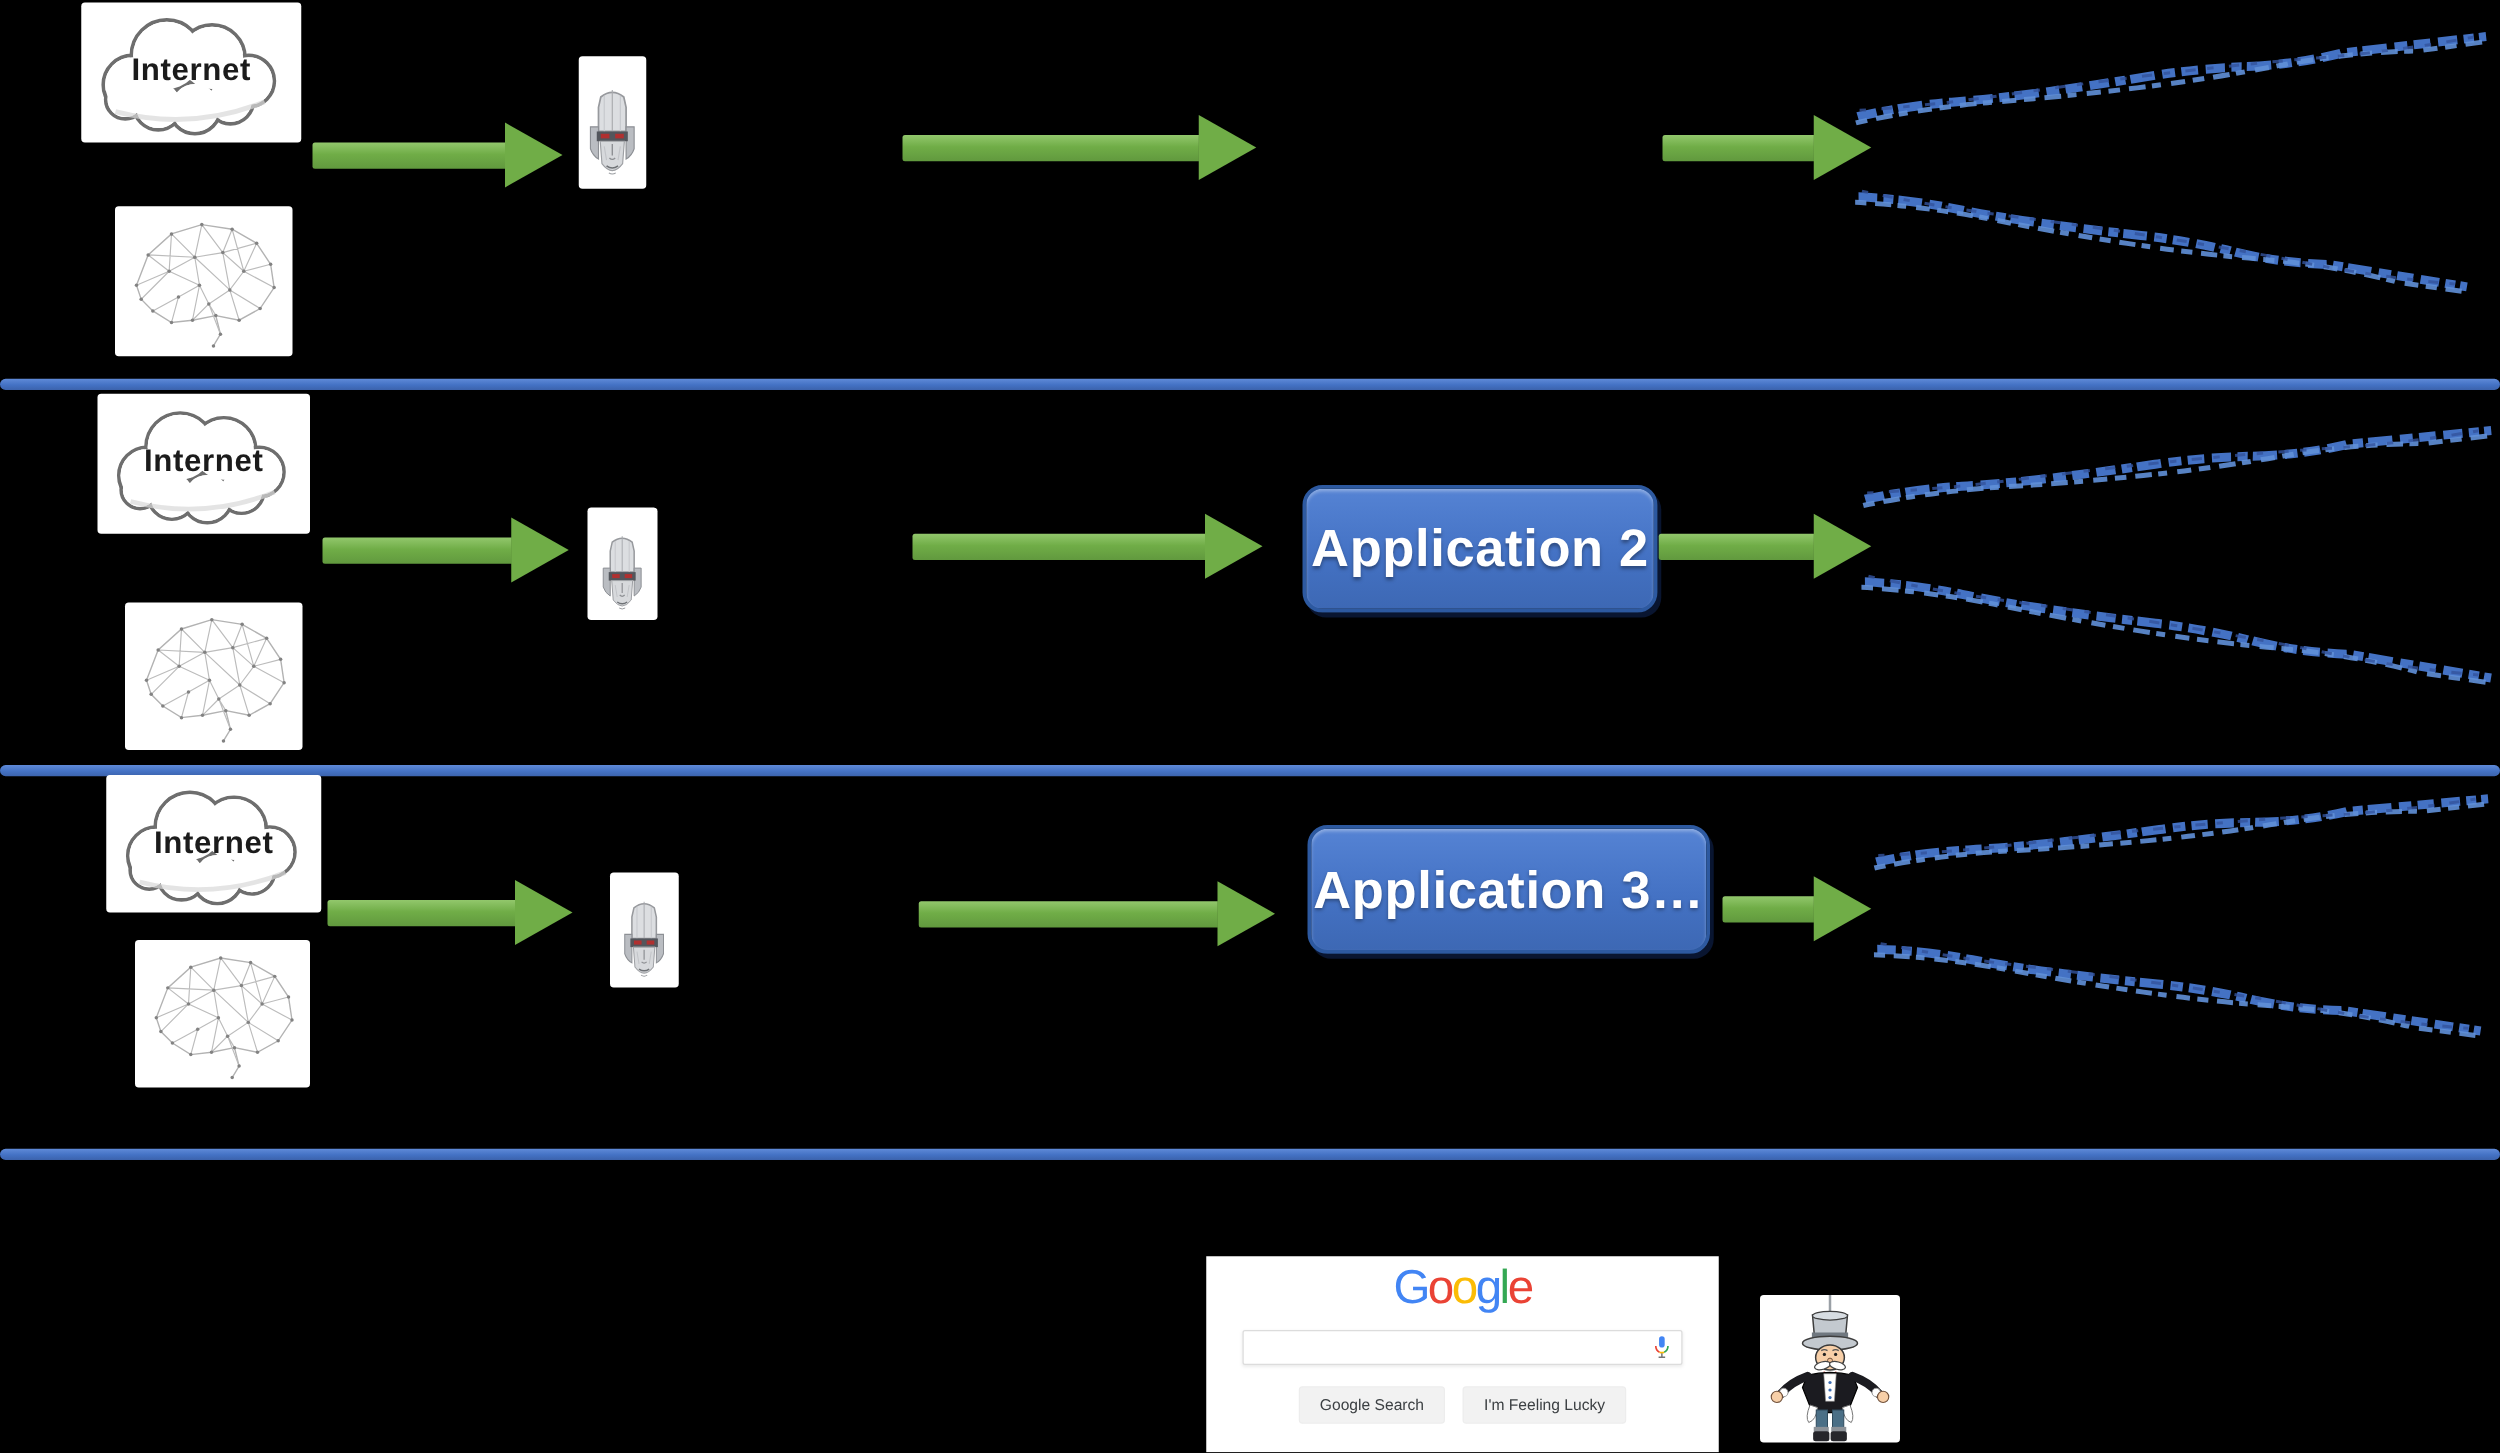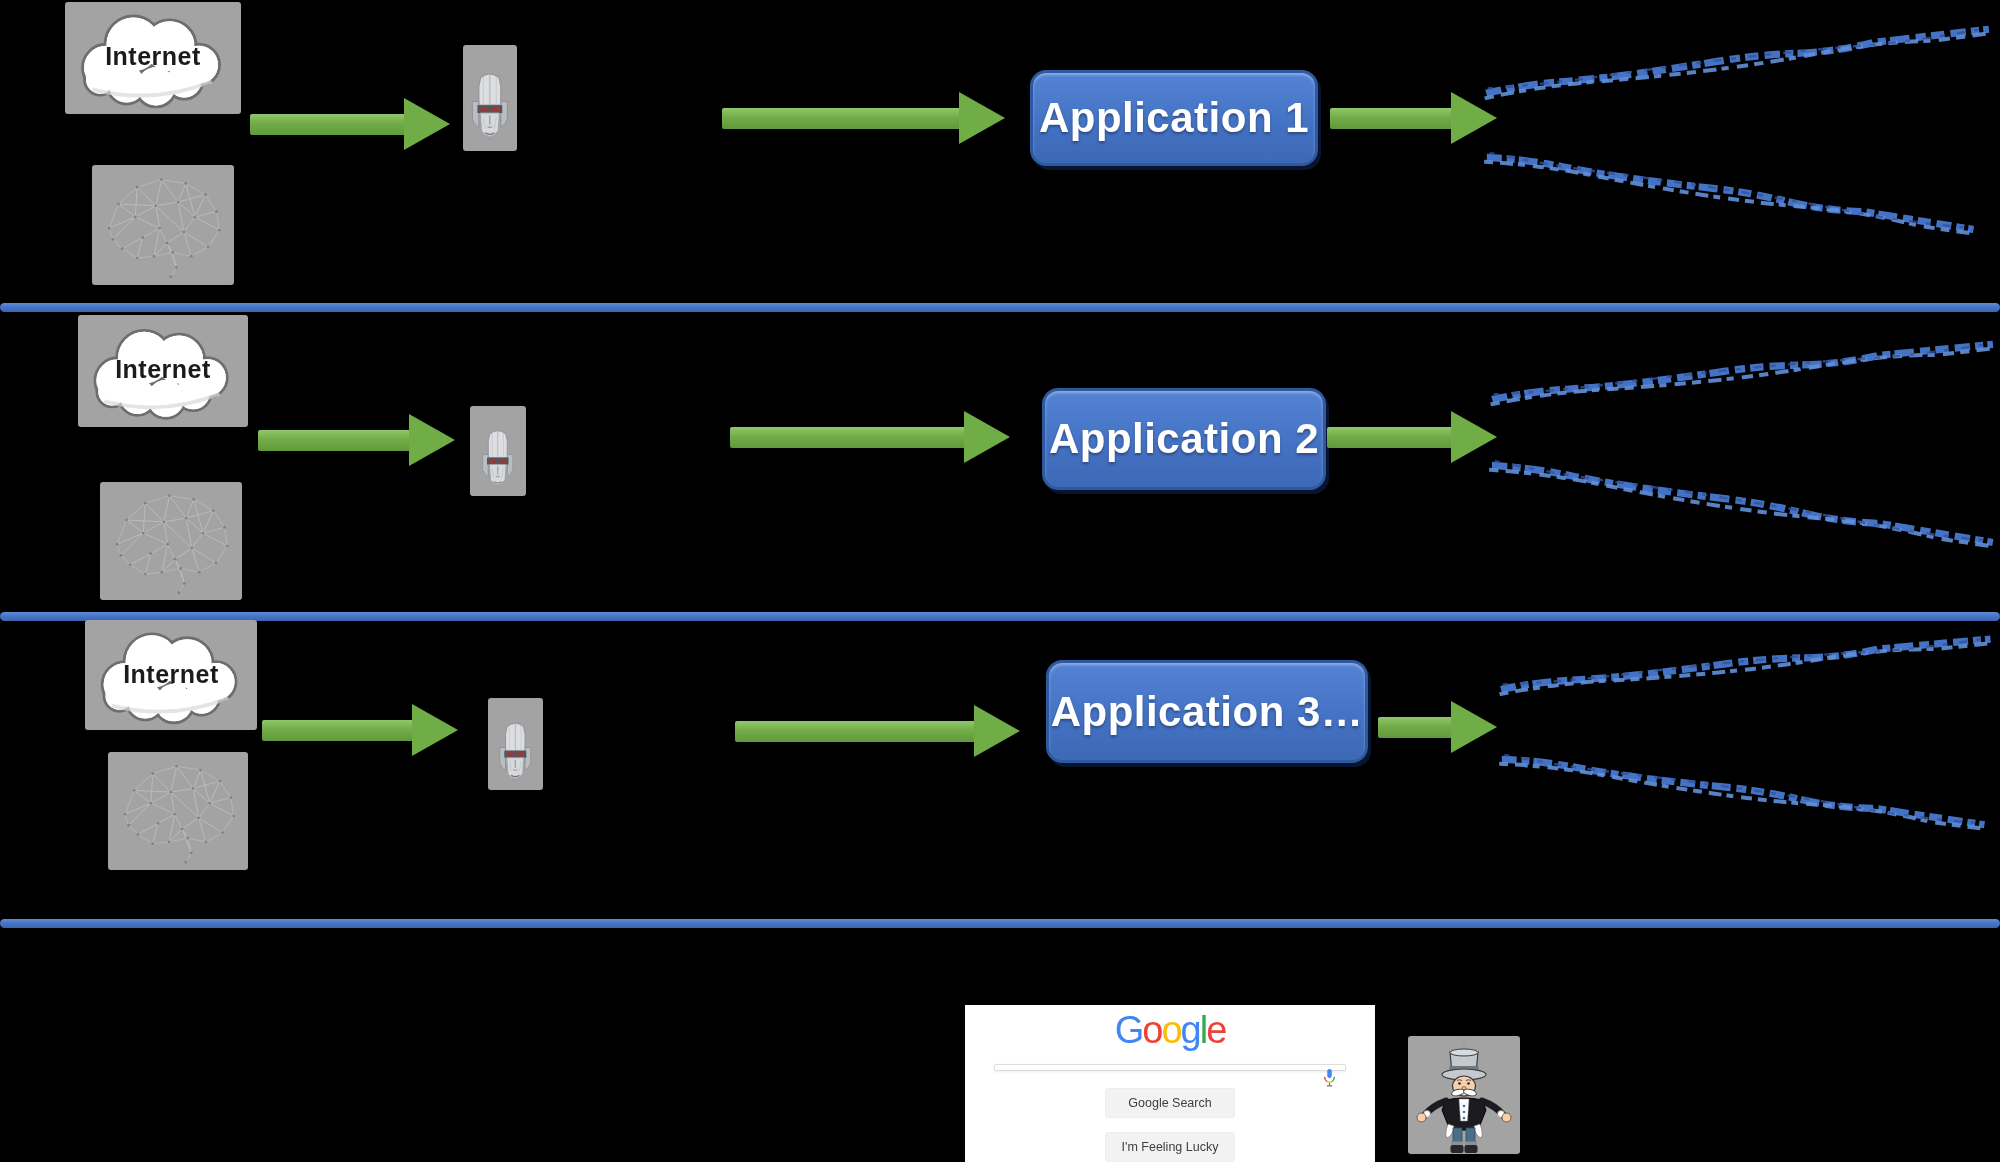--- a/index.html
+++ b/index.html
@@ -1,18 +1,18 @@
 <!DOCTYPE html>
 <html><head>
 <meta charset="utf-8">
 <style>
   html,body{margin:0;padding:0;background:#000;}
   #canvas{position:relative;width:2000px;height:1162px;background:#000;overflow:hidden;
           font-family:"Liberation Sans",sans-serif;}
-  .card{position:absolute;background:#a3a3a3;border-radius:3px;display:flex;align-items:center;justify-content:center;}
+  .card{position:absolute;background:#ffffff;border-radius:3px;display:flex;align-items:center;justify-content:center;}
   .card svg{width:92%;height:94%;}
   .cloud-wrap{position:absolute;}
   .cloud-wrap svg{width:100%;height:100%;}
   .cloud-label{position:absolute;left:0;right:0;top:36%;text-align:center;
                font-size:25px;font-weight:700;color:#1b1b1b;letter-spacing:.5px;}
   .divider{position:absolute;left:0;width:2000px;height:9px;border-radius:5px;
            background:linear-gradient(180deg,#5f8ad8 0%,#4472c4 55%,#3c63ad 100%);}
   .arrow{position:absolute;display:flex;align-items:center;height:52px;}
   .arrow .shaft{flex:1;height:21px;background:linear-gradient(180deg,#92c76c 0%,#70ad47 45%,#61993e 100%);
                 border-radius:2px;}
@@ -25,21 +25,21 @@
   .app-shape span{color:#fff;font-size:42px;font-weight:600;letter-spacing:.5px;
                   text-shadow:0 2px 3px rgba(0,0,0,.35);}
   .scrib{position:absolute;height:32px;transform-origin:0 50%;overflow:visible;}
   
   .google-card{position:absolute;left:965px;top:1005px;width:410px;height:157px;background:#fff;
                display:flex;flex-direction:column;align-items:center;}
   .glogo{margin-top:6px;font-size:38px;line-height:1.05;font-weight:500;letter-spacing:-2px;}
   .gsearch{position:relative;margin-top:13px;width:350px;height:26px;background:#fff;
            border:1px solid #dcdcdc;border-radius:2px;box-shadow:0 1px 3px rgba(0,0,0,.08);}
   .gmic{position:absolute;right:8px;top:3px;width:15px;height:20px;}
-  .gbtns{display:flex;gap:14px;margin-top:17px;flex-direction:column;}
+  .gbtns{display:flex;gap:14px;margin-top:17px;}
   .gbtn{background:#f2f2f2;border:1px solid #ededed;border-radius:3px;color:#3c4043;
         font-family:"Liberation Sans",sans-serif;font-size:12.5px;padding:7px 16px;cursor:pointer;}
   .ginput{position:absolute;inset:0;border:none;outline:none;width:100%;height:100%;
           font-size:14px;padding:0 30px 0 8px;box-sizing:border-box;background:transparent;}
 </style>
 </head>
 <body>
 
 <svg width="0" height="0" style="position:absolute">
   <defs>
@@ -185,23 +185,20 @@
     </div>
   <div class="card" style="left:463px;top:45px;width:54px;height:106px;">
     <svg viewBox="0 0 54 106">
         <use href="#sym-robot"></use>
       </svg>
   </div>
   <div class="arrow" style="left:722px;top:92px;width:283px;">
       <div class="shaft"></div>
       <div class="head"></div>
     </div>
-  <div class="app-shape" style="left:1030px;top:70px;width:282px;height:90px;">
-    <span>Application 1</span>
-  </div>
   <div class="arrow" style="left:1330px;top:92px;width:167px;">
       <div class="shaft"></div>
       <div class="head"></div>
     </div>
   <svg class="scrib" style="left:1482px;top:77px;width:515px;transform:rotate(-6.9deg);" viewBox="0 0 500 40" preserveAspectRatio="none">
       <use href="#sym-scribble"></use>
     </svg>
   <svg class="scrib" style="left:1483px;top:140px;width:500px;transform:rotate(8.8deg);" viewBox="0 0 500 40" preserveAspectRatio="none">
       <use href="#sym-scribble"></use>
     </svg>

